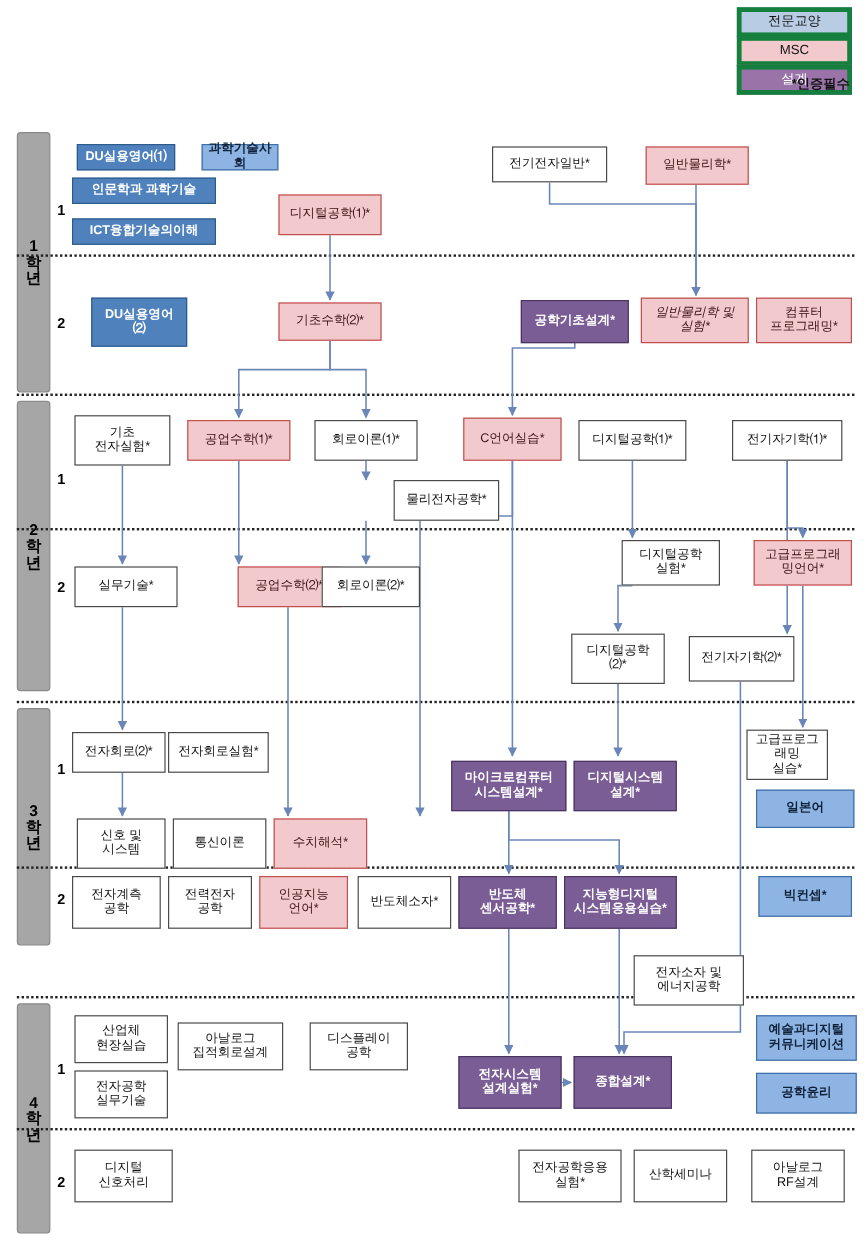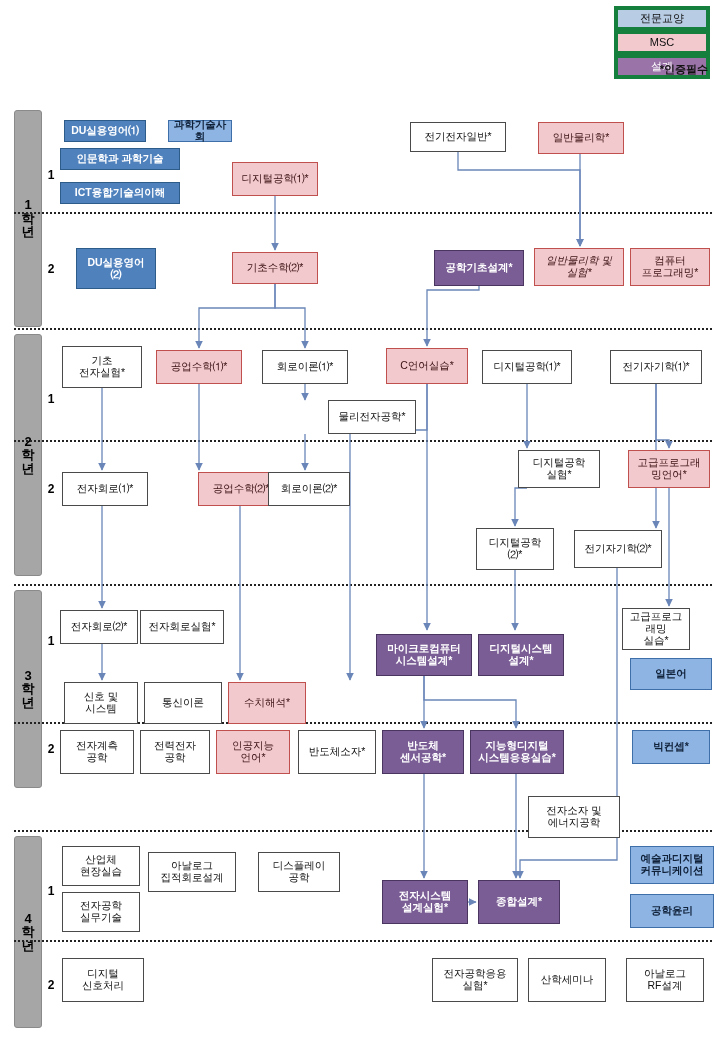--- a/index.html
+++ b/index.html
@@ -168,21 +168,21 @@
       <div class="box b-msc" style="left: 630px; top: 248px; width: 80px; height: 38px;">컴퓨터
 프로그래밍*</div>
       <div class="box b-plain" style="left: 62px; top: 346px; width: 80px; height: 42px;">기초
 전자실험*</div>
       <div class="box b-msc" style="left: 156px; top: 350px; width: 86px; height: 34px;">공업수학⑴*</div>
       <div class="box b-plain" style="left: 262px; top: 350px; width: 86px; height: 34px;">회로이론⑴*</div>
       <div class="box b-msc" style="left: 386px; top: 348px; width: 82px; height: 36px;">C언어실습*</div>
       <div class="box b-plain" style="left: 482px; top: 350px; width: 90px; height: 34px;">디지털공학⑴*</div>
       <div class="box b-plain" style="left: 610px; top: 350px; width: 92px; height: 34px;">전기자기학⑴*</div>
       <div class="box b-plain" style="left: 328px; top: 400px; width: 88px; height: 34px;">물리전자공학*</div>
-      <div class="box b-plain" style="left: 62px; top: 472px; width: 86px; height: 34px;">전자회로⑴*</div>
+      <div class="box b-plain" style="left: 62px; top: 472px; width: 86px; height: 34px;">실무기술*</div>
       <div class="box b-msc" style="left: 198px; top: 472px; width: 86px; height: 34px;">공업수학⑵*</div>
       <div class="box b-plain" style="left: 268px; top: 472px; width: 82px; height: 34px;">회로이론⑵*</div>
       <div class="box b-plain" style="left: 518px; top: 450px; width: 82px; height: 38px;">디지털공학
 실험*</div>
       <div class="box b-msc" style="left: 628px; top: 450px; width: 82px; height: 38px;">고급프로그래
 밍언어*</div>
       <div class="box b-plain" style="left: 476px; top: 528px; width: 78px; height: 42px;">디지털공학
 ⑵*</div>
       <div class="box b-plain" style="left: 574px; top: 530px; width: 88px; height: 38px;">전기자기학⑵*</div>
       <div class="box b-plain" style="left: 60px; top: 610px; width: 78px; height: 34px;">전자회로⑵*</div>

